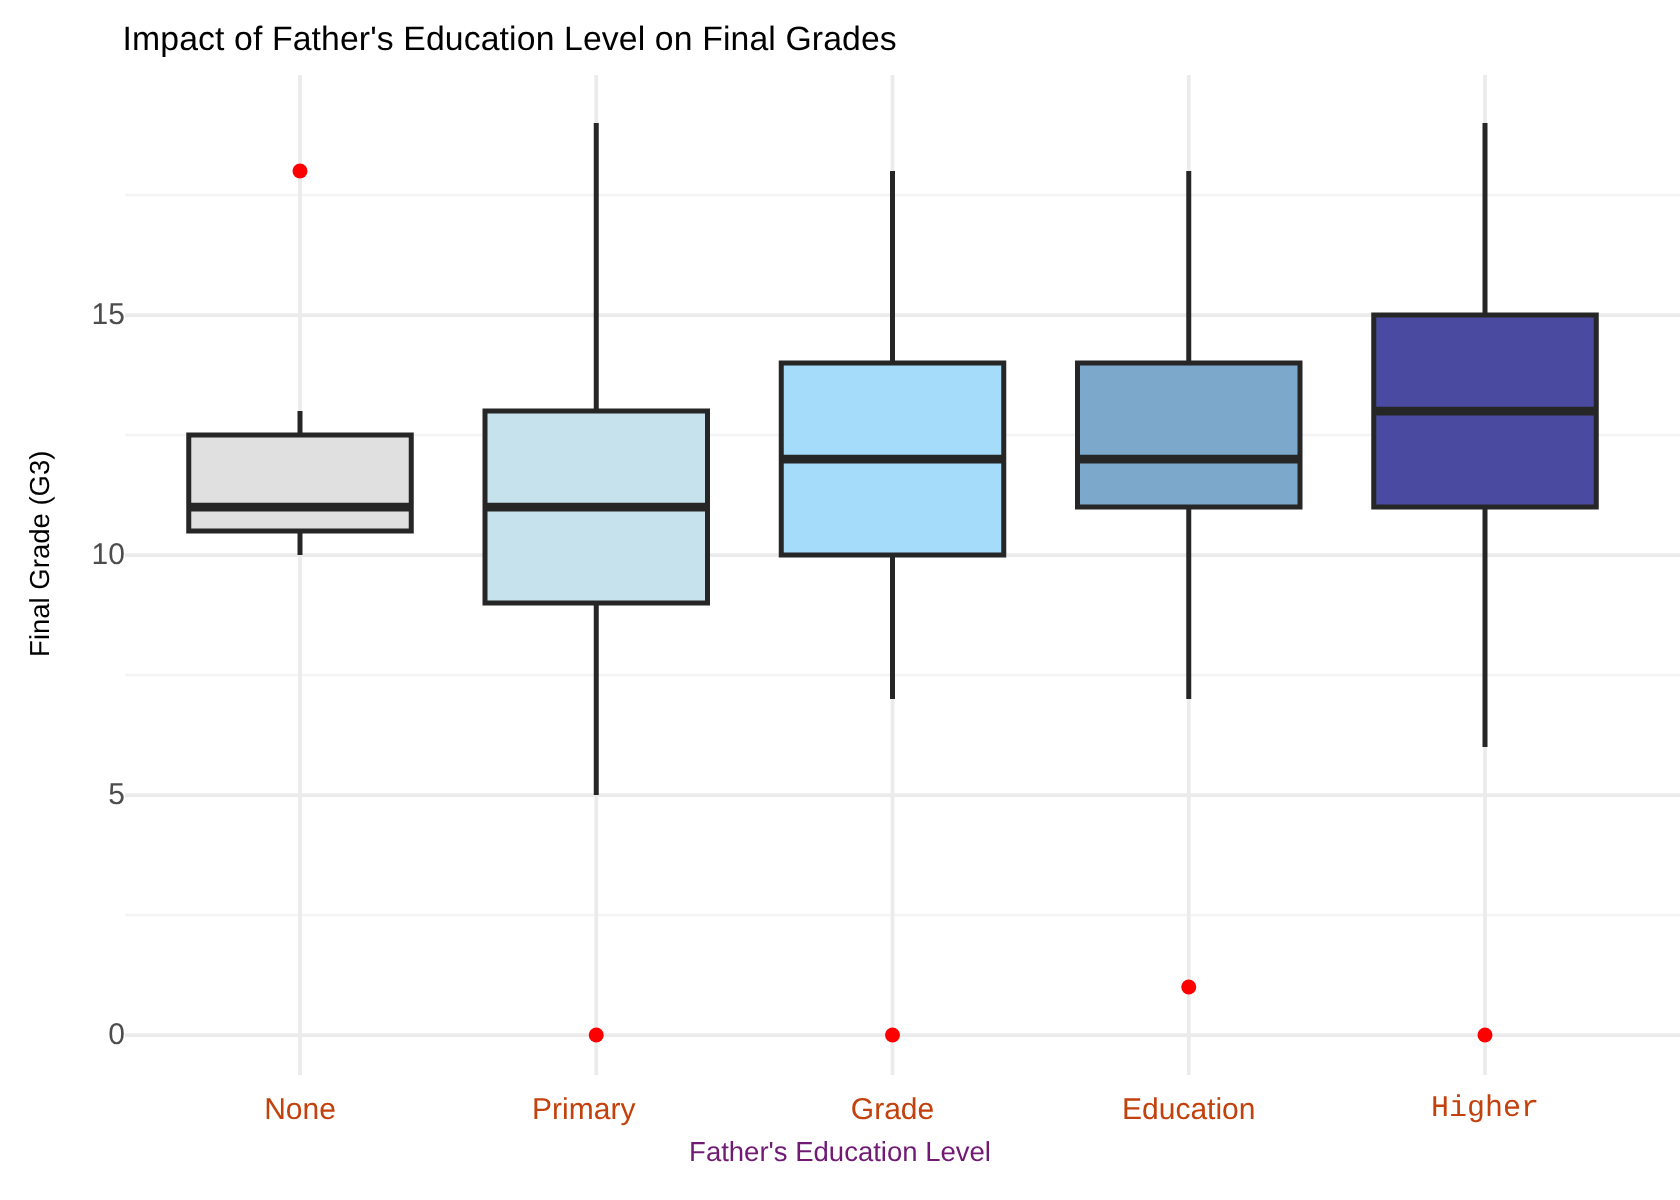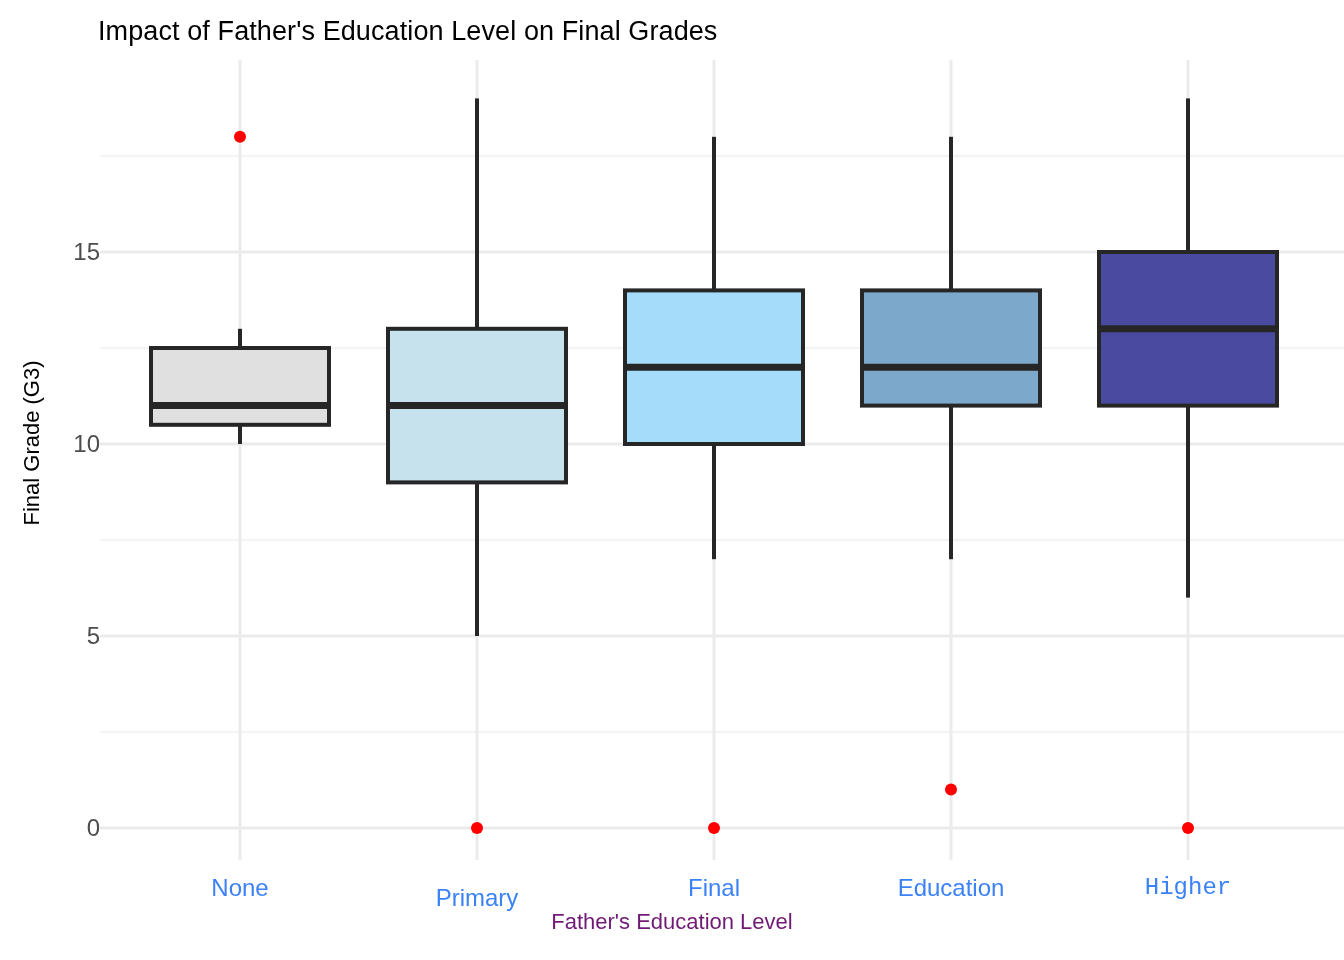--- a/index.html
+++ b/index.html
@@ -54,21 +54,21 @@
     width: 120px;
     text-align: right;
     font-size: 24px;
     color: #4D4D4D;
     transform: translateY(-14px);
   }
   .x-tick-label {
     position: absolute;
     top: 874px;
     font-size: 24px;
-    color: #3b82f6;
+    color: #c2410c;
     text-align: center;
     transform: translateX(-50%);
     white-space: nowrap;
   }
   svg.canvas {
     position: absolute;
     left: 0;
     top: 0;
     width: 1344px;
     height: 960px;
@@ -139,21 +139,21 @@
   </svg>
 
   <div id="y-labels">
       <div class="y-tick-label" style="top: 828px;">0</div>
       <div class="y-tick-label" style="top: 636px;">5</div>
       <div class="y-tick-label" style="top: 444px;">10</div>
       <div class="y-tick-label" style="top: 252px;">15</div>
     </div>
   <div id="x-labels">
       <div class="x-tick-label" style="left: 240px;">None</div>
-      <div class="x-tick-label" style="left: 477px; margin-top: 10px;">Primary</div>
-      <div class="x-tick-label" style="left: 714px;">Final</div>
+      <div class="x-tick-label" style="left: 467px;">Primary</div>
+      <div class="x-tick-label" style="left: 714px;">Grade</div>
       <div class="x-tick-label" style="left: 951px;">Education</div>
       <div class="x-tick-label" style="left: 1188px; font-family: Liberation Mono, monospace;">Higher</div>
     </div>
 
   <div class="y-axis-title">Final Grade (G3)</div>
   <div class="x-axis-title">Father's Education Level</div>
 </div>
 
 </body></html>

